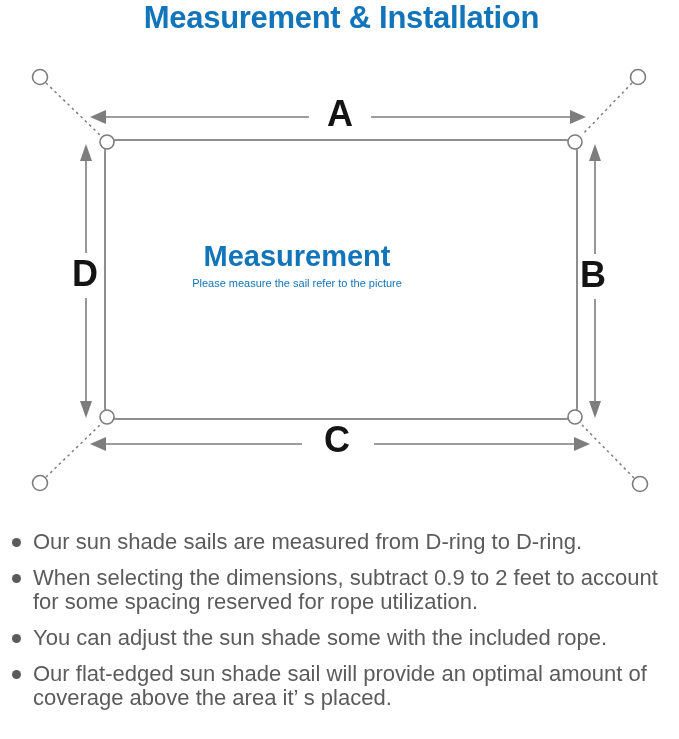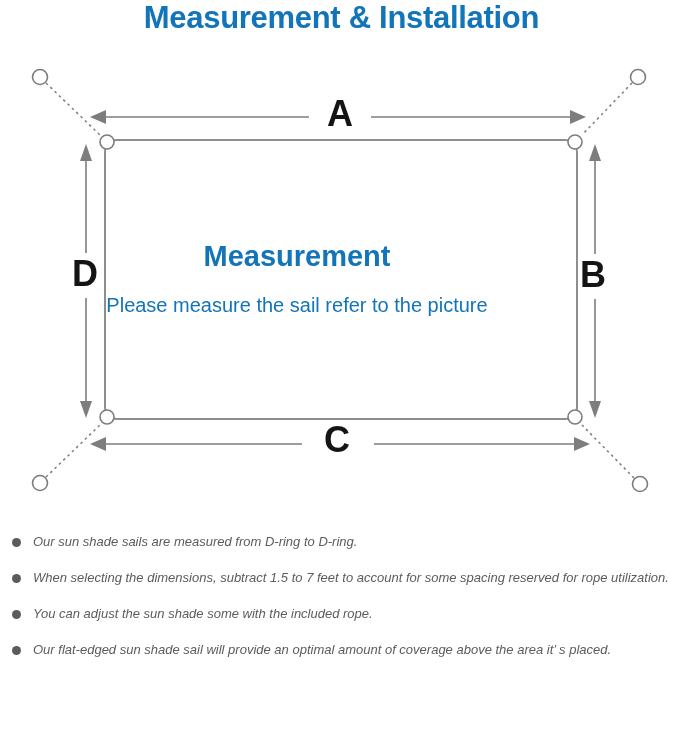--- a/index.html
+++ b/index.html
@@ -41,33 +41,33 @@
   }
   .center-text{
     position:absolute;left:105px;width:384px;top:240px;
     text-align:center;
   }
   .center-title{
     font-size:29px;font-weight:bold;line-height:1.15;
     color:var(--accent);
   }
   .center-subtitle{
-    margin-top:20px;
-    font-size:20px;line-height:1.2;
+    margin-top:4px;
+    font-size:11px;line-height:1.2;
     color:var(--accent);
   }
   ul.notes{
     position:absolute;top:530px;left:10px;right:2px;
     margin:0;padding:0;list-style:none;
     display:flex;flex-direction:column;gap:12px;
   }
   ul.notes li{
     display:flex;align-items:flex-start;
     color:var(--body_text);
-    font-size:13px;line-height:24px;font-style:italic;
+    font-size:22px;line-height:24px;
   }
   ul.notes .dot{
     flex:0 0 auto;
     width:9px;height:9px;border-radius:50%;
     background:var(--body_text);
     margin:8px 12px 0 2px;
   }
 </style>
 </head>
 <body>
@@ -140,21 +140,21 @@
   </div>
 </div>
 
 <ul class="notes">
   <li>
     <span class="dot"></span>
     <span>Our sun shade sails are measured from D-ring to D-ring.</span>
   </li>
   <li>
     <span class="dot"></span>
-    <span>When selecting the dimensions, subtract 1.5 to 7 feet to account for some spacing reserved for rope utilization.</span>
+    <span>When selecting the dimensions, subtract 0.9 to 2 feet to account for some spacing reserved for rope utilization.</span>
   </li>
   <li>
     <span class="dot"></span>
     <span>You can adjust the sun shade some with the included rope.</span>
   </li>
   <li>
     <span class="dot"></span>
     <span>Our flat-edged sun shade sail will provide an optimal amount of coverage above the area it’ s placed.</span>
   </li>
 </ul>

